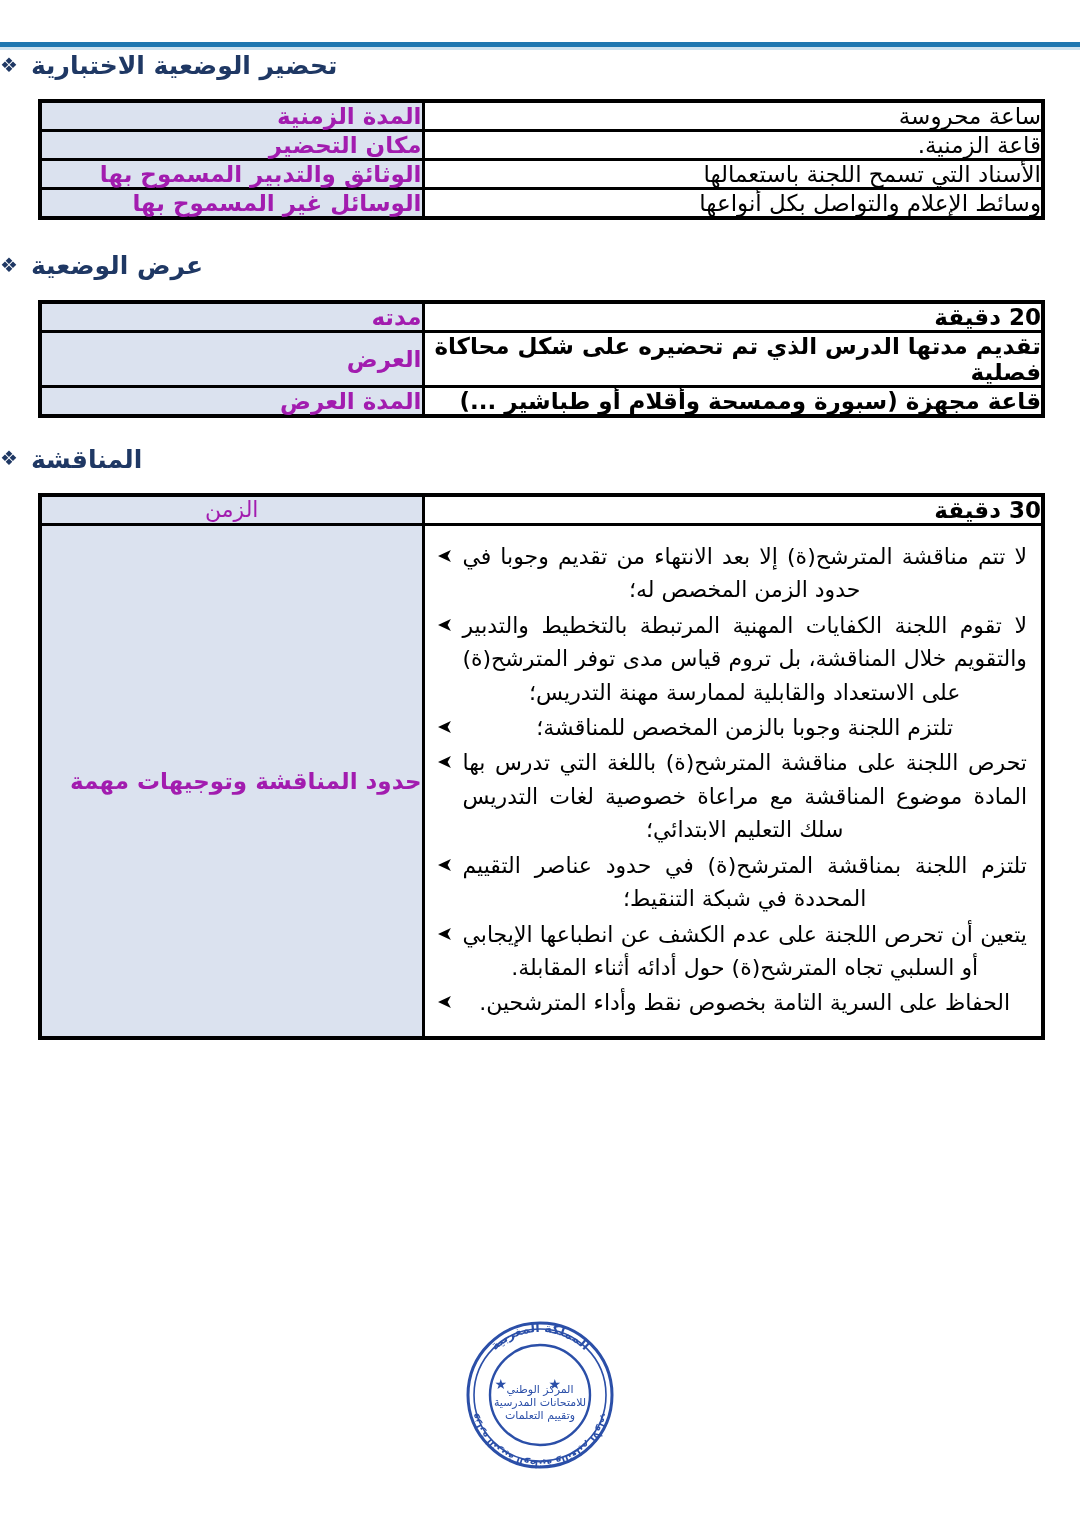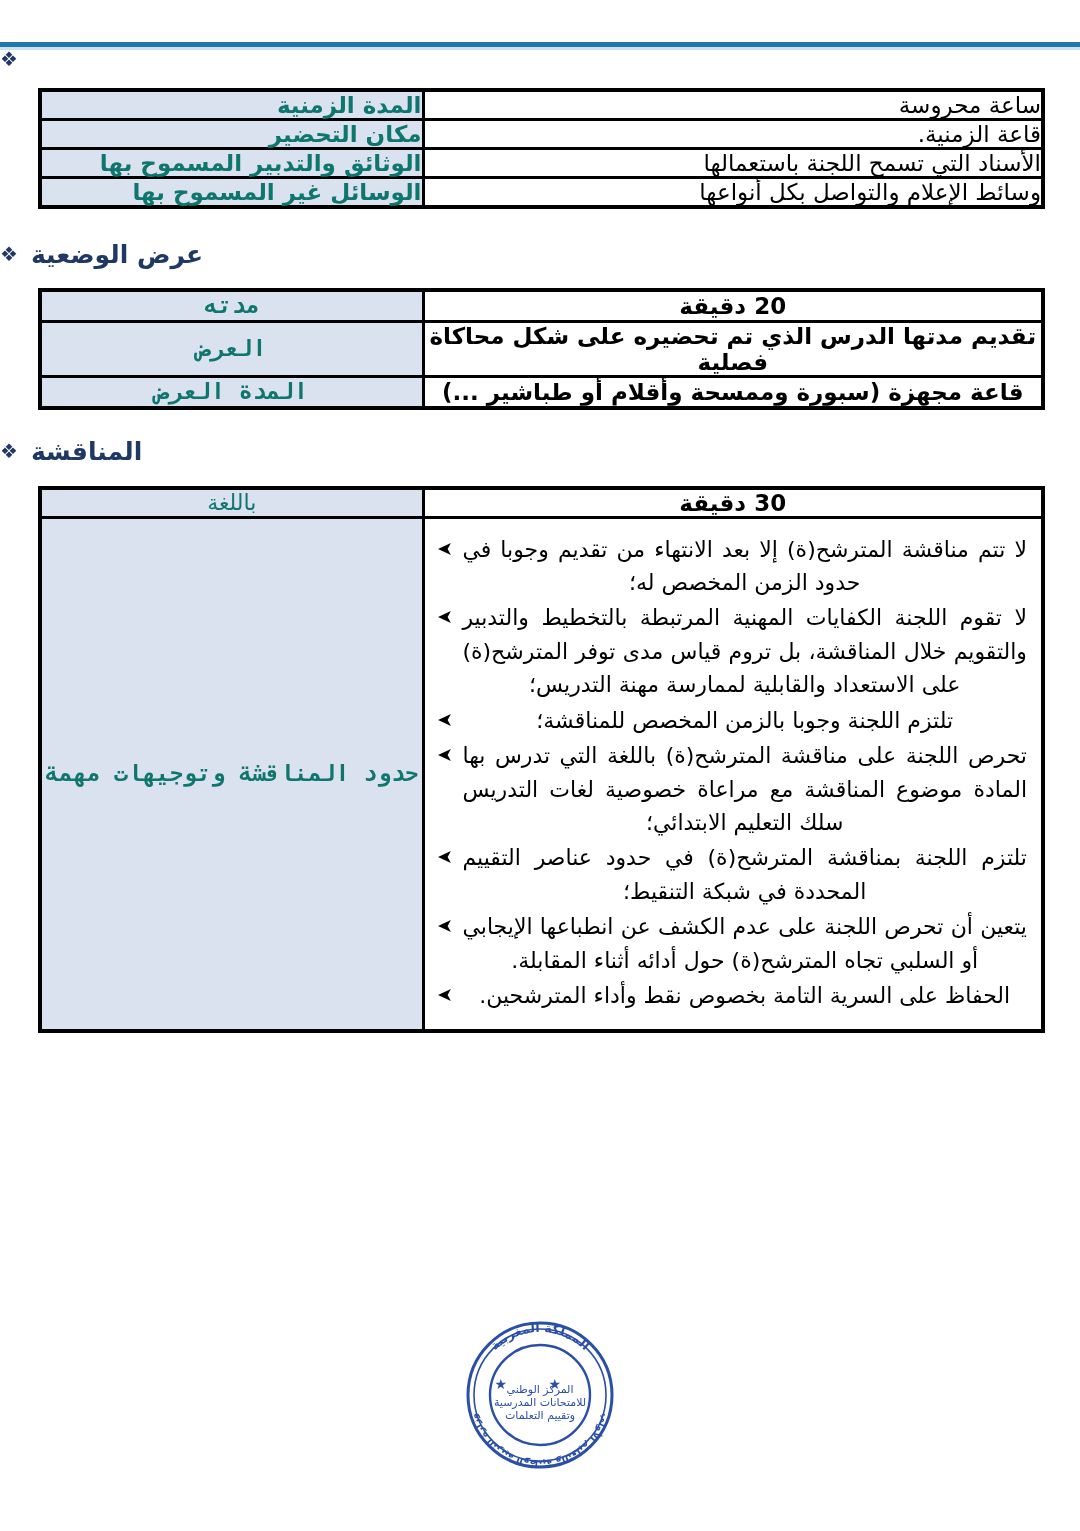--- a/index.html
+++ b/index.html
@@ -85,40 +85,39 @@
   .doc-table td {
     border: 3px solid #000;
     padding: 0;
     vertical-align: middle;
   }
 
   .cell-label {
     background: #dbe2ef;
     font-size: 23px;
     font-weight: bold;
-    color: #0f766e;
+    color: #a21caf;
     padding: 9px 16px 11px 16px;
     text-align: right;
   }
-  .cell-label.center { text-align: center; font-family: Liberation Mono, monospace; }
+  .cell-label.center { text-align: right; }
   .cell-label.center-normal {
     text-align: center;
     font-weight: normal;
     font-size: 22px;
   }
 
   .cell-value {
     background: #ffffff;
     font-size: 23px;
     color: #000;
     padding: 9px 18px 11px 18px;
     text-align: right;
   }
   .cell-value.center {
-    text-align: center;
     font-weight: bold;
   }
 
   
   .bullet-list {
     list-style: none;
     margin: 0;
     padding: 14px 14px 14px 12px;
   }
   .bullet-list li {
@@ -168,20 +167,21 @@
 <body>
 
 <div class="top-rule-wrap">
   <div class="top-rule-main"></div>
   <div class="top-rule-soft"></div>
 </div>
 
 <div class="page">
 
   <div class="section-head">
+    <span class="heading-text">تحضير الوضعية الاختبارية</span>
     <span class="diamond-bullet">❖</span>
   </div>
 
   <div class="spacer-18"></div>
 
   <table class="doc-table">
     <colgroup>
         <col class="c-value">
         <col class="c-label">
       </colgroup>
@@ -245,21 +245,21 @@
   <div class="spacer-18"></div>
 
   <table class="doc-table">
     <colgroup>
         <col class="c-value">
         <col class="c-label">
       </colgroup>
     <tbody>
       <tr>
         <td class="cell-value center">30 دقيقة</td>
-        <td class="cell-label center-normal">باللغة</td>
+        <td class="cell-label center-normal">الزمن</td>
       </tr>
       <tr>
         <td class="cell-value">
           <ul class="bullet-list">
             <li>
               <span class="b-text">لا تتم مناقشة المترشح(ة) إلا بعد الانتهاء من تقديم وجوبا في حدود الزمن المخصص له؛</span>
               <span class="arrow-bullet">➤</span>
             </li>
             <li>
               <span class="b-text">لا تقوم اللجنة الكفايات المهنية المرتبطة بالتخطيط والتدبير والتقويم خلال المناقشة، بل تروم قياس مدى توفر المترشح(ة) على الاستعداد والقابلية لممارسة مهنة التدريس؛</span>

